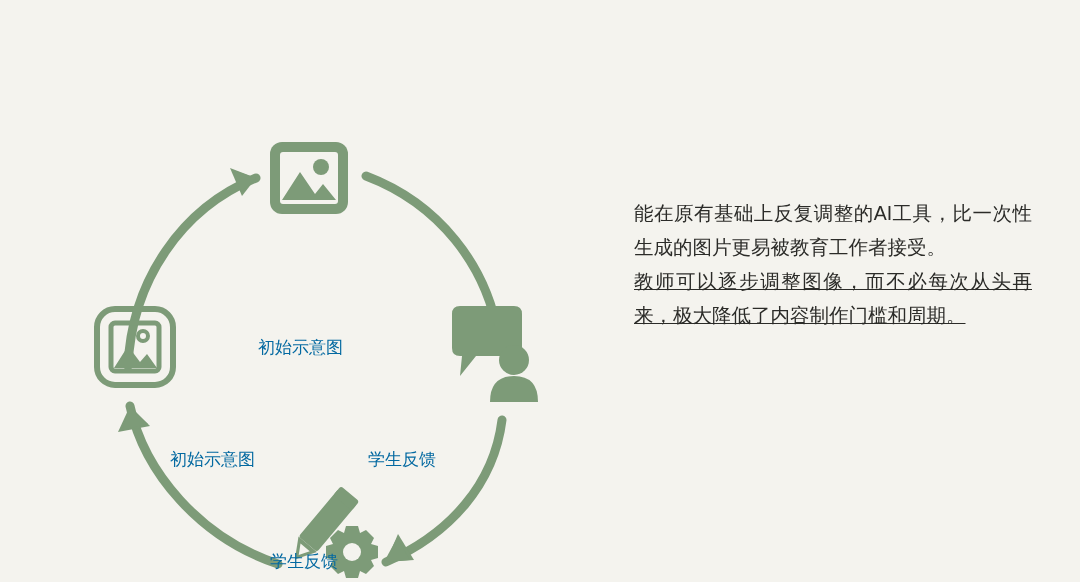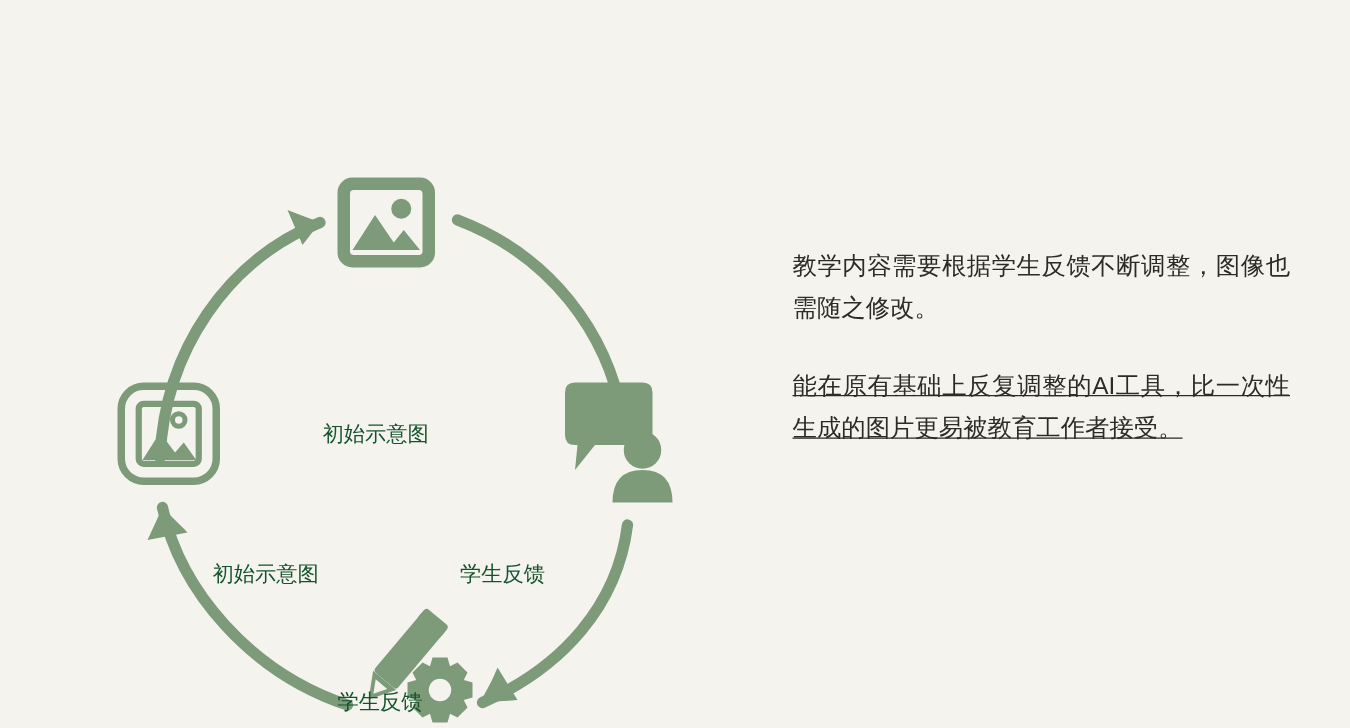--- a/index.html
+++ b/index.html
@@ -38,21 +38,21 @@
     top: 120px;
     width: 520px;
     height: 460px;
   }
   #cycle-diagram svg {
     display: block;
   }
   .node-label {
     position: absolute;
     font-size: 17px;
-    color: #14532d;
+    color: #0369a1;
     white-space: nowrap;
     line-height: 1.2;
   }
   #label-initial   { left: 188px; top: 218px; }
   #label-feedback  { left: 298px; top: 330px; }
   #label-revise    { left: 200px; top: 432px; }
   #label-optimized { left: 100px; top: 330px; }
 
   #body-copy {
     position: absolute;
@@ -139,17 +139,17 @@
 
     </svg>
 
     <div class="node-label" id="label-initial">初始示意图</div>
     <div class="node-label" id="label-feedback">学生反馈</div>
     <div class="node-label" id="label-revise">学生反馈</div>
     <div class="node-label" id="label-optimized">初始示意图</div>
   </div>
 
   <div id="body-copy">
-    <p class="para">教学内容需要根据学生反馈不断调整，图像也需随之修改。</p>
     <p class="para tight">能在原有基础上反复调整的AI工具，比一次性生成的图片更易被教育工作者接受。</p>
+    <p class="para tight">教师可以逐步调整图像，而不必每次从头再来，极大降低了内容制作门槛和周期。</p>
   </div>
 
 </div>
 
 </body></html>

